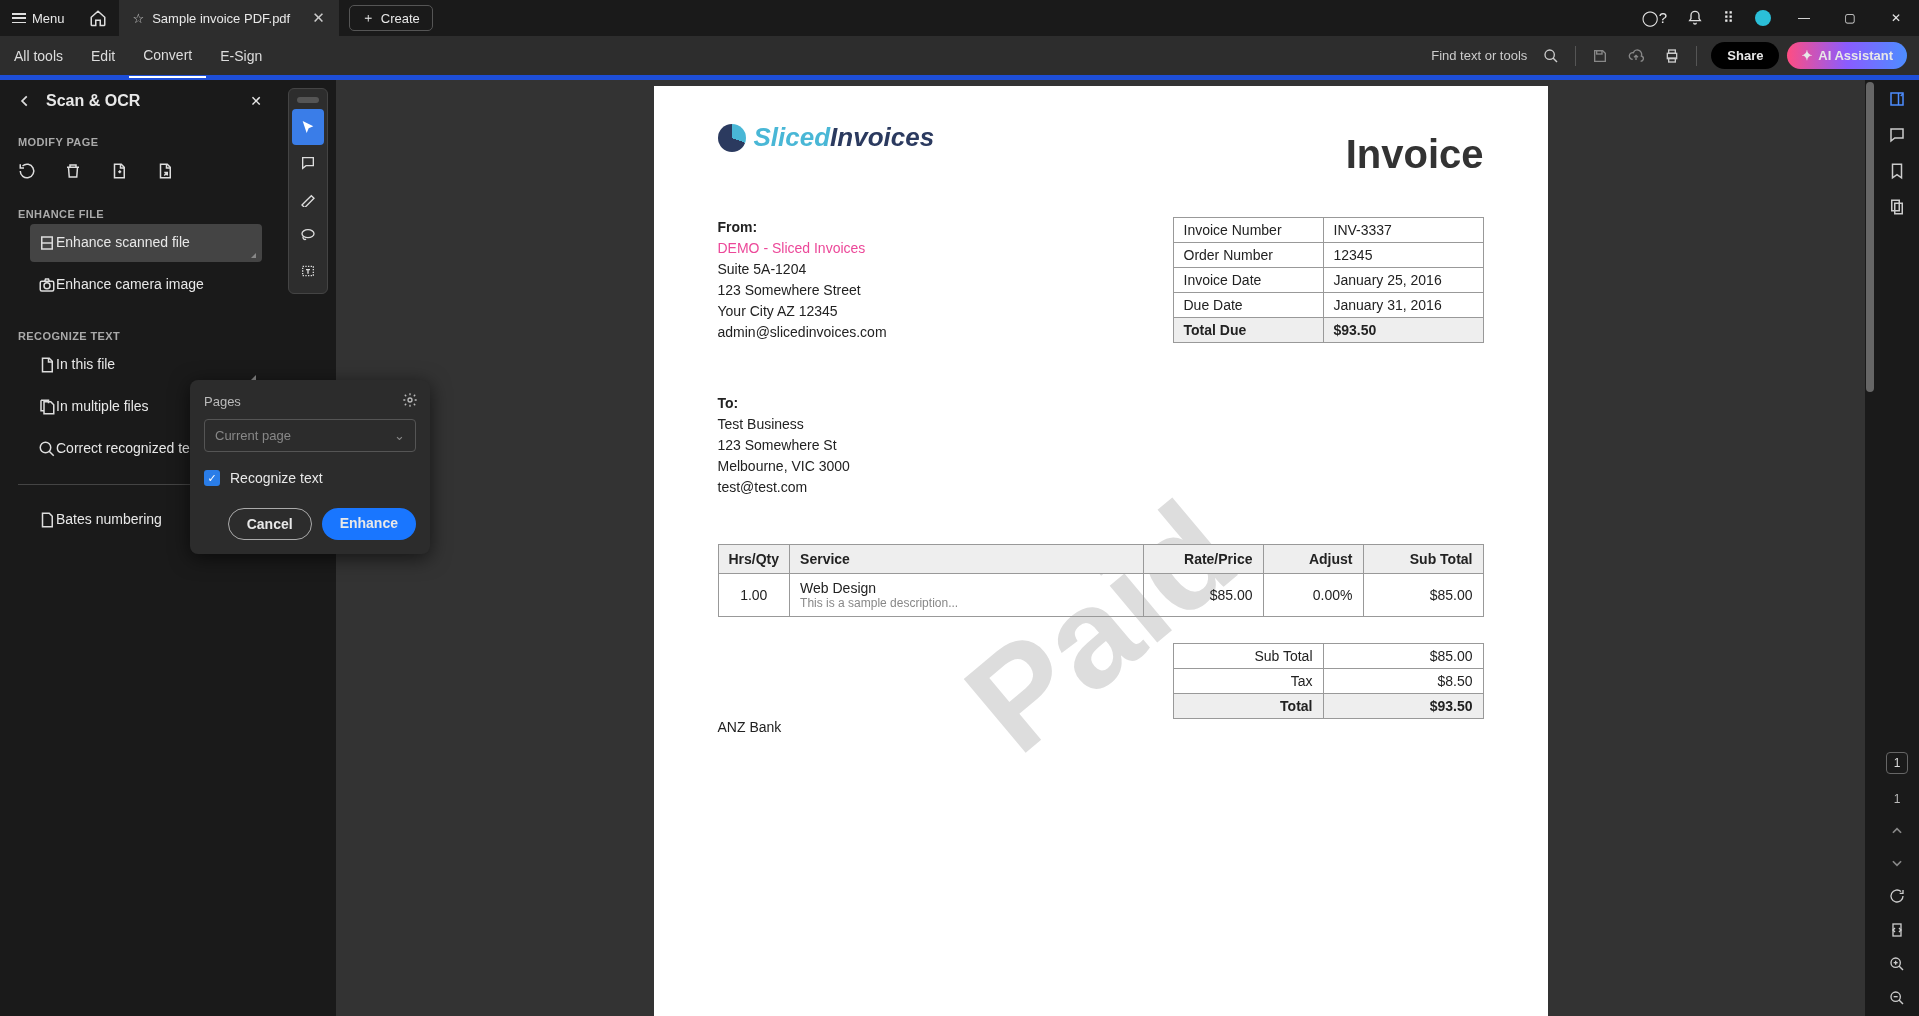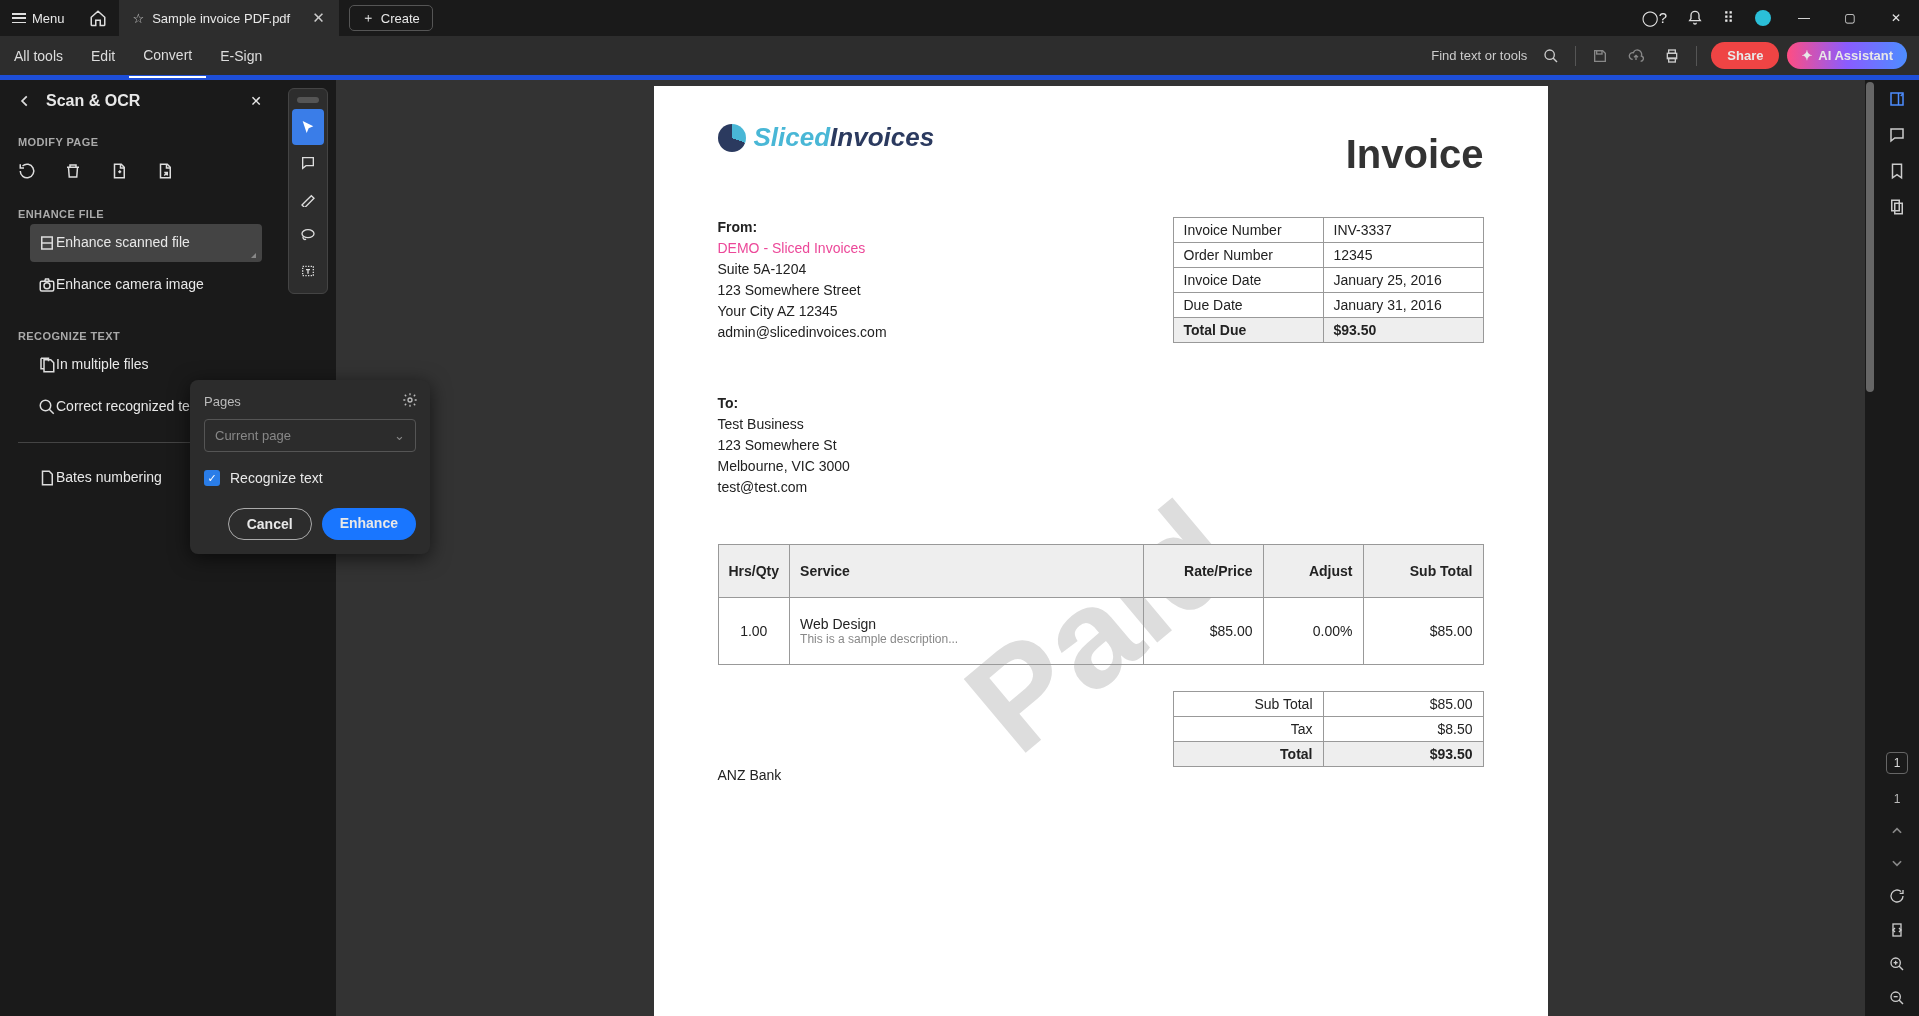--- a/index.html
+++ b/index.html
@@ -21,21 +21,21 @@
   .win-btn { width: 46px; height: 36px; display: flex; align-items: center; justify-content: center; cursor: pointer; font-size: 12px;}
 
   
   .toolbar { display: flex; align-items: center; height: 44px; background: #2d2d2d; border-bottom: 5px solid #1d4ed8; }
   .tool-tab { padding: 0 14px; height: 44px; display: flex; align-items: center; font-size: 14px; color: #ddd; cursor: pointer; }
   .tool-tab.active { border-bottom: 2px solid #fff; }
   .toolbar-spacer { flex: 1; }
   .find-text { font-size: 13px; color: #ccc; margin-right: 6px; }
   .toolbar-icon { padding: 0 10px; font-size: 15px; color: #ccc; cursor: pointer; }
   .tb-div { width: 1px; height: 20px; background: #555; margin: 0 6px; }
-  .share-btn { background: #ef4444; padding: 6px 16px; border-radius: 16px; font-size: 13px; font-weight: 600; cursor: pointer; margin: 0 8px; }
+  .share-btn { background: #000000; padding: 6px 16px; border-radius: 16px; font-size: 13px; font-weight: 600; cursor: pointer; margin: 0 8px; }
   .ai-btn { background: linear-gradient(90deg,#ff4d82,#8a5cff,#4d8dff); padding: 6px 14px; border-radius: 16px; font-size: 13px; font-weight: 600; cursor: pointer; margin-right: 12px; display:flex; align-items:center; gap:6px; }
 
   
   .main { display: flex; height: calc(100% - 80px); }
   .left-panel { width: 280px; background: #1a1a1a; padding: 12px 18px; position: relative; }
   .panel-header { display: flex; align-items: center; gap: 14px; }
   .panel-title { font-size: 16px; font-weight: 600; flex:1; }
   .panel-close { cursor: pointer; font-size: 14px; }
   .panel-section-label { font-size: 11px; font-weight: 700; color: #aaa; margin-top: 26px; letter-spacing: 0.4px; }
   .icon-row { display: flex; gap: 26px; margin-top: 14px; }
@@ -67,21 +67,21 @@
   .from-block a { color:#ec4899; text-decoration:none; }
   .info-table { border-collapse: collapse; }
   .info-table td { border:1px solid #999; padding:4px 10px; font-size:14px; }
   .info-table td:first-child { width:150px; }
   .info-table td:last-child { width:160px; }
   .info-table .total td { background:#eee; font-weight:700; }
   .to-block { margin-top:50px; line-height:1.5; }
   .to-block .hdr { font-weight:700; }
   .paid-wm { position:absolute; left:50%; top:460px; transform: translateX(-50%) rotate(-40deg); font-size:140px; font-weight:700; color:#ddd; pointer-events:none; }
   table.line-items { width:100%; border-collapse:collapse; margin-top:46px; position:relative; }
-  table.line-items th, table.line-items td { border:1px solid #999; padding:18px 10px; }
+  table.line-items th, table.line-items td { border:1px solid #999; padding:6px 10px; }
   table.line-items th { background:#eee; font-weight:700; }
   table.line-items td.r, table.line-items th.r { text-align:right; }
   table.line-items td.c, table.line-items th.c { text-align:center; }
   .svc-desc { color:#888; font-size:12px; }
   table.totals { margin-left:auto; border-collapse:collapse; margin-top:26px; position:relative; }
   table.totals td { border:1px solid #999; padding:4px 10px; text-align:right; }
   table.totals td:first-child { width:150px; }
   table.totals td:last-child { width:160px; }
   table.totals tr.tot td { background:#eee; font-weight:700;padding-left:42px; }
   .bank { }
@@ -253,20 +253,30 @@
           <svg width="18" height="18" viewBox="0 0 24 24" fill="none" stroke="#ddd" stroke-width="2">
             <rect x="3" y="7" width="18" height="13" rx="2"></rect>
             <circle cx="12" cy="13" r="4"></circle>
             <path d="M9 7l1-3h4l1 3"></path>
           </svg>
         </span>
       <span>Enhance camera image</span>
     </div>
 
     <div class="panel-section-label">RECOGNIZE TEXT</div>
+    <div class="panel-item">
+      <span class="ic">
+          <svg width="18" height="18" viewBox="0 0 24 24" fill="none" stroke="#ddd" stroke-width="2">
+            <path d="M6 3h9l4 4v14H6z"></path>
+            <path d="M14 3v5h5"></path>
+          </svg>
+        </span>
+      <span>In this file</span>
+      <span class="corner"></span>
+    </div>
     <div class="panel-item">
       <span class="ic">
           <svg width="18" height="18" viewBox="0 0 24 24" fill="none" stroke="#ddd" stroke-width="2">
             <path d="M8 5h9l4 4v12H8z"></path>
             <path d="M4 3h10v4"></path>
             <path d="M4 3v14h4"></path>
           </svg>
         </span>
       <span>In multiple files</span>
     </div>

